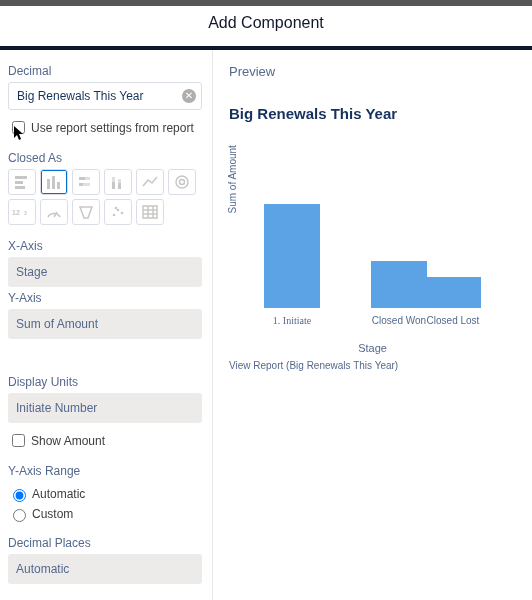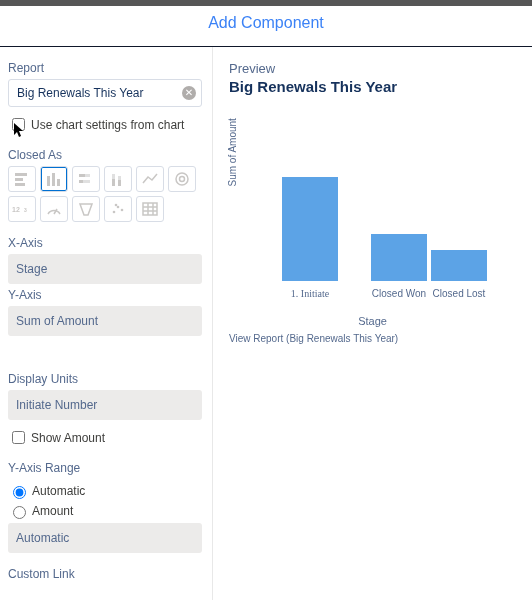--- a/index.html
+++ b/index.html
@@ -15,22 +15,22 @@
   }
   .topbar {
     height: 6px;
     background: #565656;
   }
   .header {
     text-align: center;
     padding: 8px 0 14px;
     font-size: 16px;
     font-weight: 400;
-    color: #3b82f6;
-    border-bottom: 1px solid #0f172a;
+    color: #0f172a;
+    border-bottom: 4px solid #0f172a;
   }
   .content {
     display: flex;
     height: calc(100% - 44px);
   }
   .left {
     width: 213px;
     border-right: 1px solid #e8e8e8;
     padding: 10px 10px 0 8px;
     overflow-y: auto;
@@ -116,21 +116,21 @@
   .chart-tile.selected {
     box-shadow: 0 0 0 1px #0070d2 inset;
   }
   .chart-tile svg { pointer-events: none; }
   .mini-stroke { stroke:#c9c7c5; stroke-width:1.5; fill:none; }
   .mini-fill { fill:#c9c7c5; }
   .mini-text { fill:#c9c7c5; font-size:7px; font-weight:600; }
   .preview-title {
     font-size: 13px;
     color: #54698d;
-    margin-bottom: 2px;
+    margin-bottom: 26px;
   }
   .chart-heading {
     font-size: 15px;
     font-weight: 600;
     color: #16325c;
     margin-bottom: 12px;
   }
   .chart-box {
     width: 280px;
     height: 200px;
@@ -187,29 +187,29 @@
 </head>
 <body>
 
 <div class="topbar"></div>
 <div class="header">Add Component</div>
 
 <div class="content">
 
   <div class="left">
 
-    <div class="label">Report</div>
+    <div class="label">Decimal</div>
     <div class="report-input-wrap">
       <input class="text-input" value="Big Renewals This Year" style="">
       <span class="clear-btn">✕</span>
     </div>
 
     <div class="checkbox-row" style="position:relative">
       <input type="checkbox" style="">
-      <span>Use chart settings from chart</span>
+      <span>Use report settings from report</span>
       <svg class="cursor" width="12" height="16" style="left:6px;top:8px" viewBox="0 0 12 16">
           <path d="M0 0 L0 12 L3 9 L5 14 L7 13 L5 8 L9 8 Z" fill="#000"></path>
         </svg>
     </div>
 
     <div class="label section-gap">Closed As</div>
     <div class="chart-grid">
       <div class="chart-tile">
           <svg width="18" height="16">
             <rect x="2" y="2" width="12" height="3" class="mini-fill"></rect>
@@ -301,45 +301,46 @@
       <span>Show Amount</span>
     </div>
 
     <div class="label section-gap">Y-Axis Range</div>
     <div class="radio-row">
       <input type="radio" name="yrange" checked="" style="">
       <span>Automatic</span>
     </div>
     <div class="radio-row" style="margin-top:2px">
       <input type="radio" name="yrange" style="">
-      <span>Amount</span>
-    </div>
-
+      <span>Custom</span>
+    </div>
+
+    <div class="label section-gap">Decimal Places</div>
     <div class="readonly">Automatic</div>
 
     <div class="label section-gap">Custom Link</div>
 
   </div>
 
   <div class="right">
     <div class="preview-title">Preview</div>
     <div class="chart-heading">Big Renewals This Year</div>
 
     <div class="chart-box">
       <div class="chart-ylabel">Sum of Amount</div>
       <div class="bars-area" id="bars-area">
-          <div class="bar-col" style="left: 24px; font-family: Liberation Serif, serif;">
+          <div class="bar-col" style="left: 6px; font-family: Liberation Serif, serif;">
             <div class="bar" style="height: 104px;"></div>
             <div class="bar-label">1. Initiate</div>
           </div>
           <div class="bar-col" style="left: 113px;">
             <div class="bar" style="height: 46.8px;"></div>
             <div class="bar-label">Closed Won</div>
           </div>
-          <div class="bar-col" style="left: 173px;">
+          <div class="bar-col" style="left: 167px;">
             <div class="bar" style="height: 31.2px;"></div>
             <div class="bar-label">Closed Lost</div>
           </div>
         </div>
     </div>
     <div class="chart-xlabel">Stage</div>
 
     <div class="report-link">View Report (Big Renewals This Year)</div>
   </div>
 </div>

